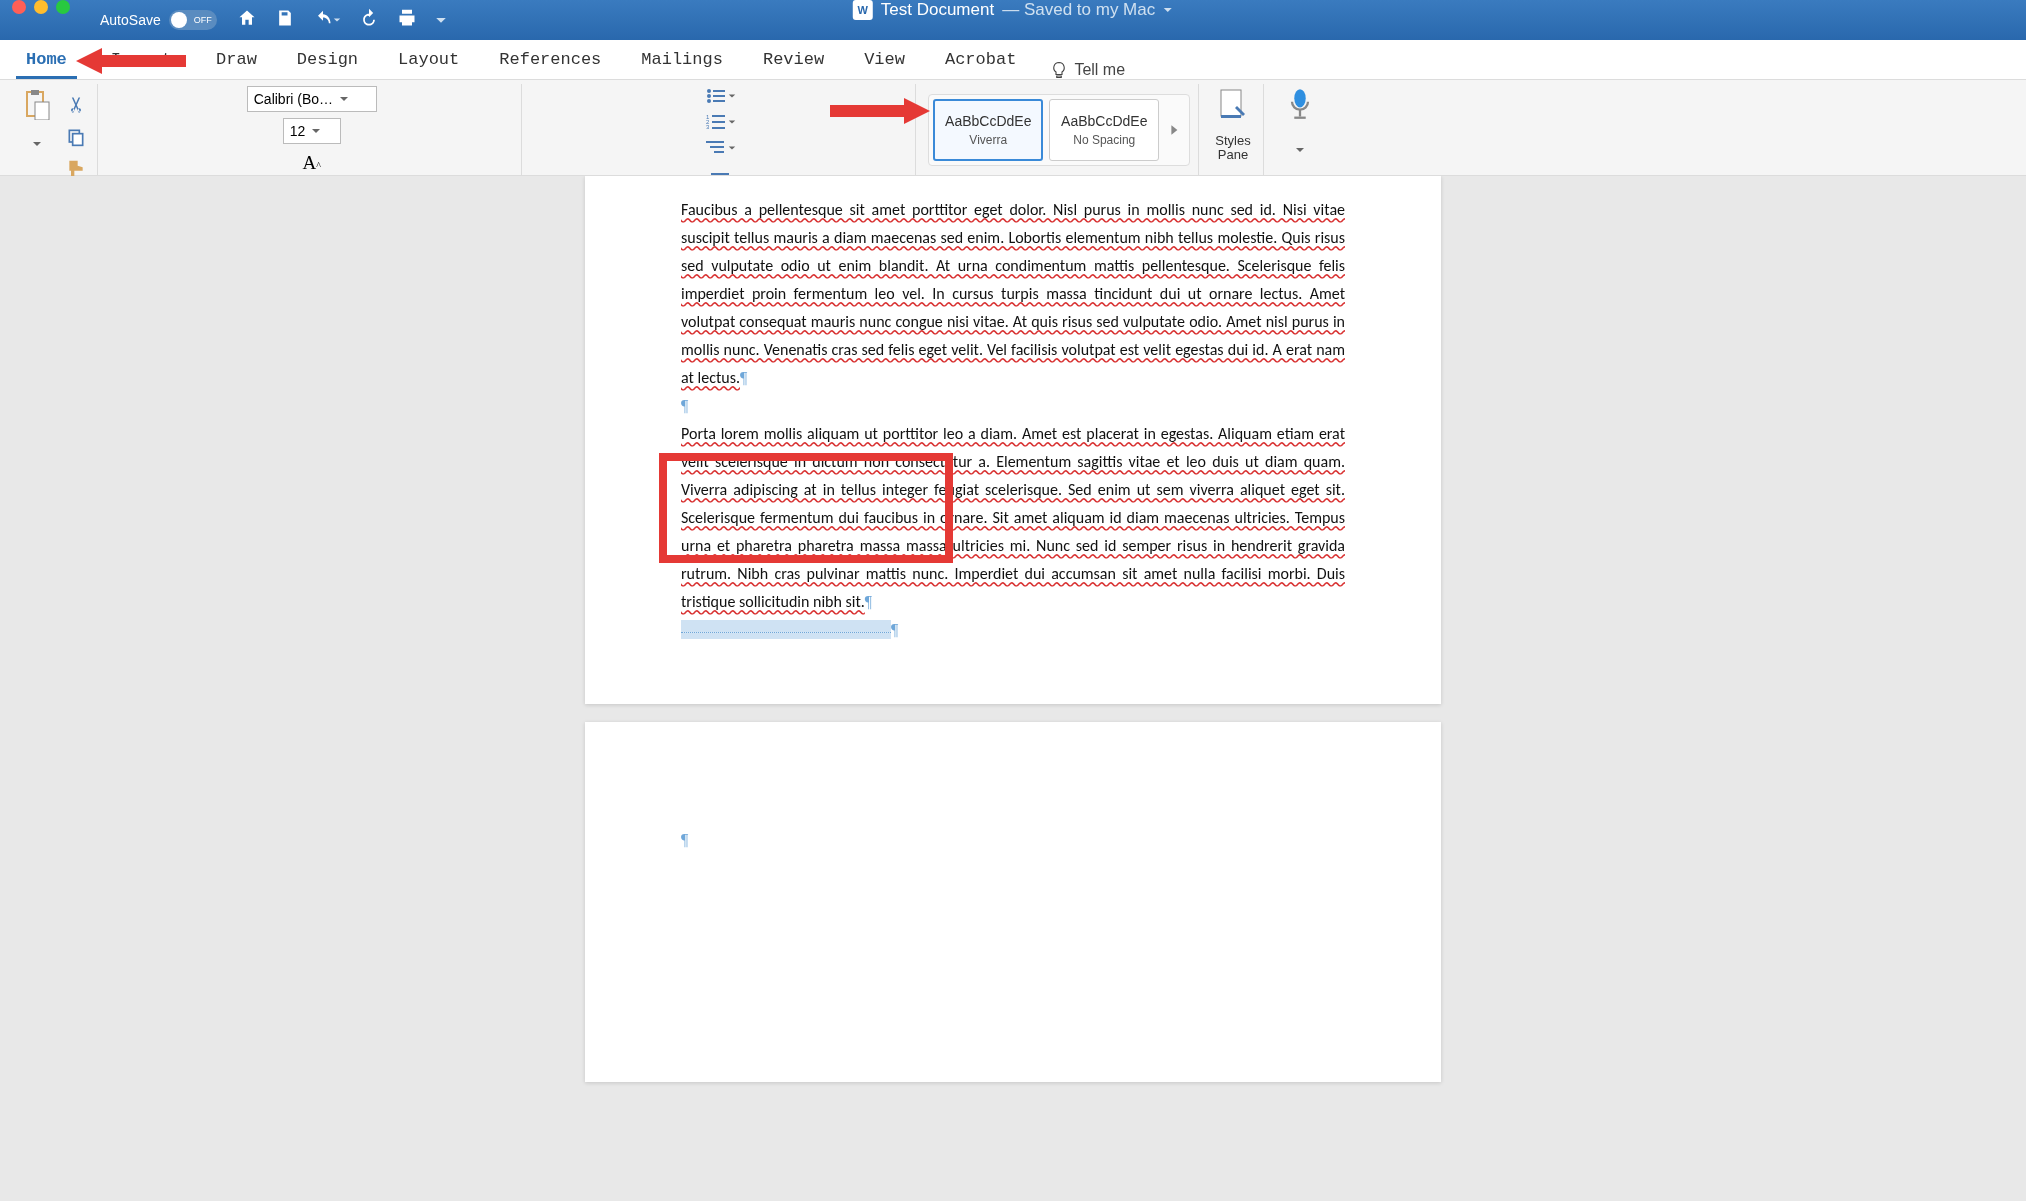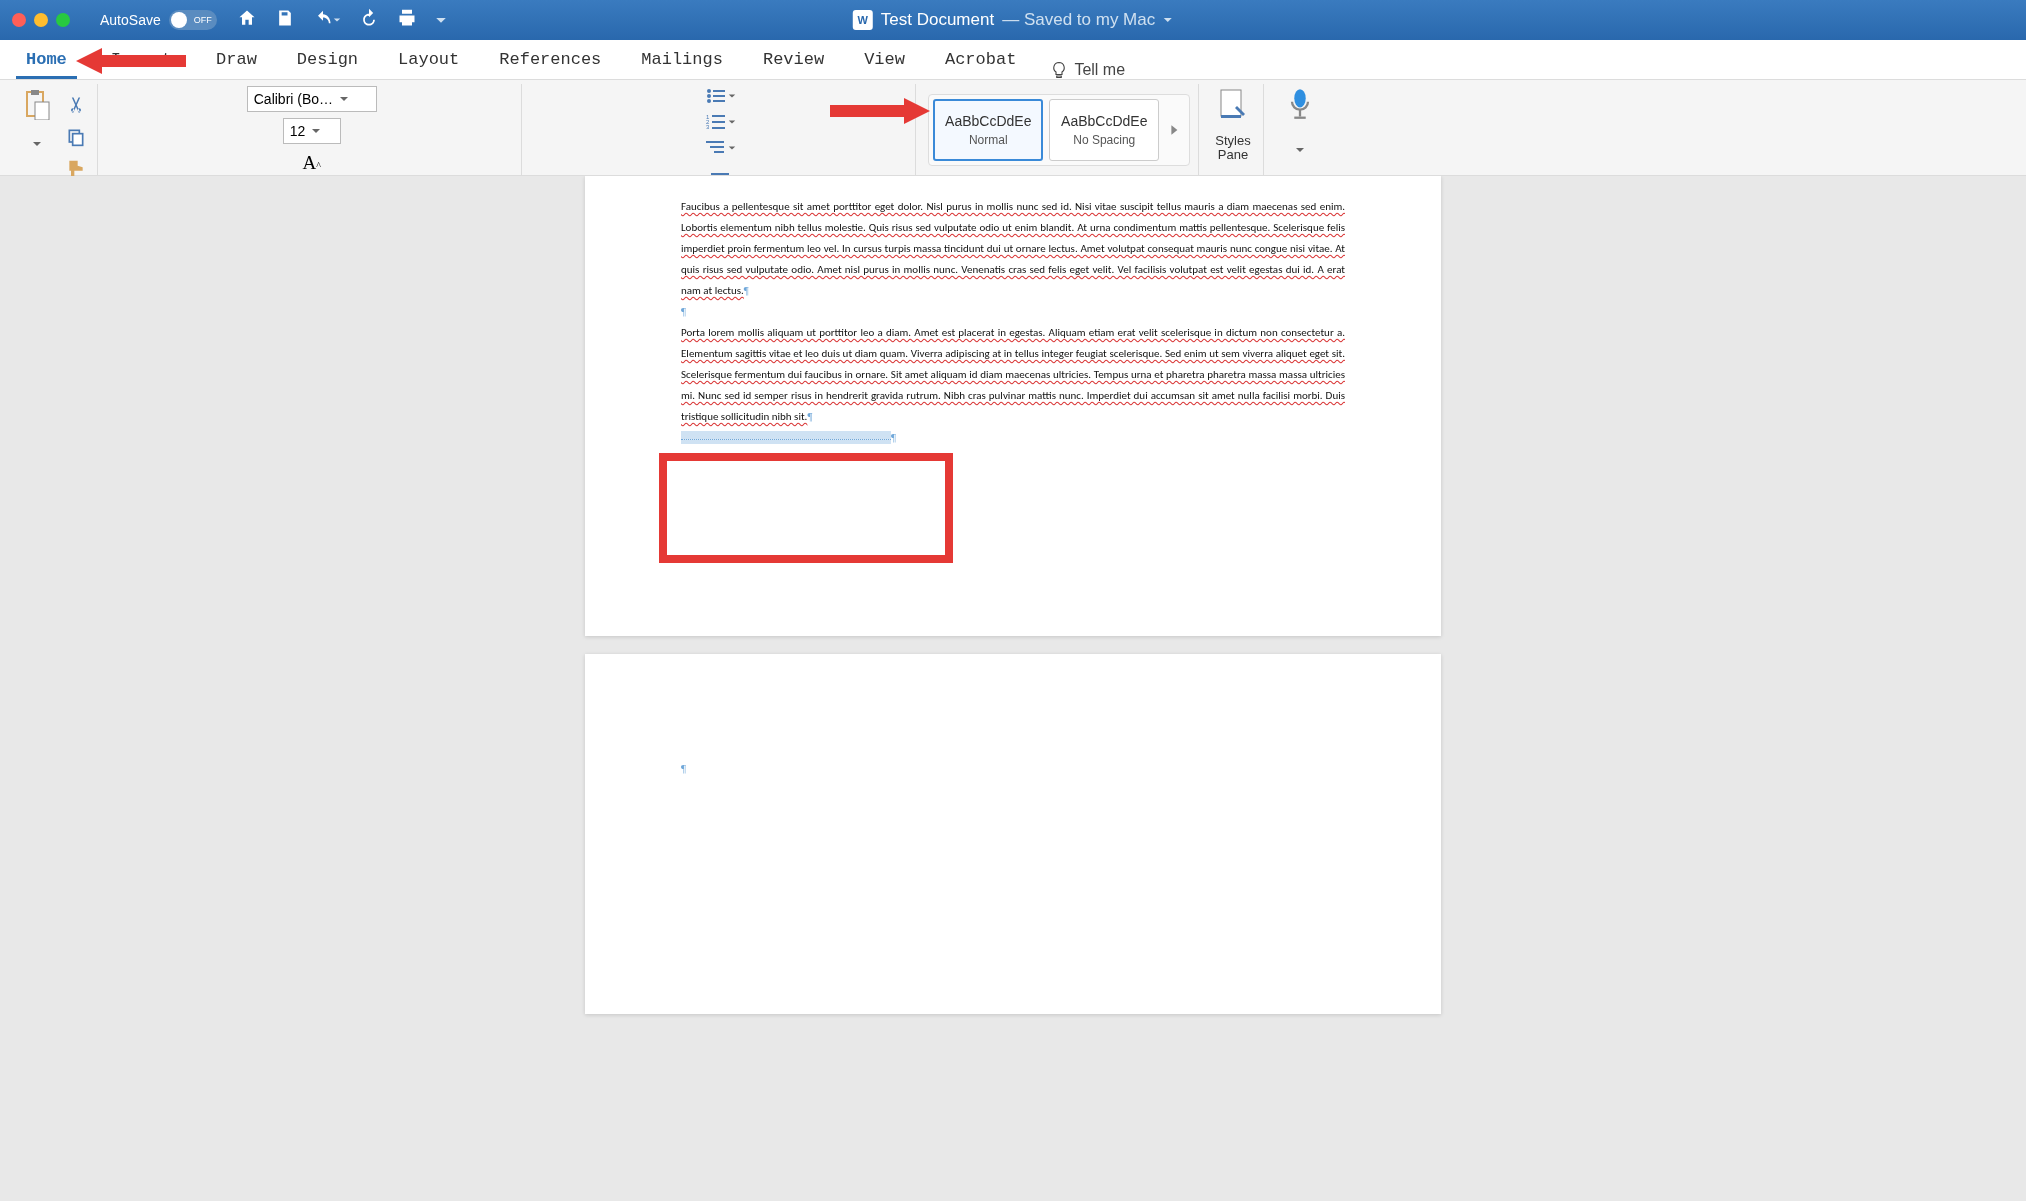--- a/index.html
+++ b/index.html
@@ -1,19 +1,19 @@
 <!DOCTYPE html>
 <html><head>
 <meta charset="utf-8">
 <style>
 * { box-sizing: border-box; margin: 0; padding: 0; }
 body { font-family: -apple-system, "Helvetica Neue", Arial, sans-serif; background: #e8e8e8; overflow: hidden; }
 
 
-.titlebar { height: 40px; background: linear-gradient(#3a7bbf, #2968ad); display: flex; align-items: center; padding: 0 12px; color: #fff; position: relative; }
+.titlebar { height: 40px; background: linear-gradient(#3a7bbf, #2968ad); display: flex; padding: 0 12px; color: #fff; position: relative; }
 .traffic { display: flex; gap: 8px; }
 .traffic span { width: 14px; height: 14px; border-radius: 50%; display: inline-block; }
 .tr-red { background: #ff5f57; }
 .tr-yellow { background: #ffbd2e; }
 .tr-green { background: #28c940; }
 .autosave { margin-left: 30px; font-size: 14px; font-weight: 500; display: flex; align-items: center; gap: 8px; }
 .toggle { width: 48px; height: 20px; background: #5a8cc0; border-radius: 10px; position: relative; display: flex; align-items: center; }
 .toggle::before { content: ""; width: 16px; height: 16px; background: #fff; border-radius: 50%; position: absolute; left: 2px; }
 .toggle-label { position: absolute; right: 5px; font-size: 9px; color: #fff; }
 .qat { display: flex; gap: 18px; margin-left: 20px; align-items: center; }
@@ -62,21 +62,21 @@
 .dictate-icon { width: 24px; height: 28px; }
 
 
 .arrow { position: absolute; z-index: 50; pointer-events: none; }
 
 
 .workspace { position: absolute; top: 176px; left: 0; right: 0; bottom: 0; background: #e8e8e8; overflow: auto; }
 .page { width: 856px; background: #fff; margin: 0 auto 18px auto; box-shadow: 0 1px 4px rgba(0,0,0,0.15); position: relative; min-height: 400px; padding: 20px 96px 60px 96px; }
 .page.first { padding-top: 20px; min-height: 460px; }
 .page.second { margin-top: 0; min-height: 360px; padding-top: 104px; }
-.doc-text { font-family: Calibri, Arial, sans-serif; font-size: 11px; line-height: 21px; color: #111; text-align: justify; }
+.doc-text { font-family: Calibri, Arial, sans-serif; font-size: 16px; line-height: 28px; color: #111; text-align: justify; }
 .para { margin-bottom: 0; }
 .spellerr { text-decoration: underline wavy #d93333; text-decoration-skip-ink: none; text-underline-offset: 2px; }
 .pil { color: #6fa7d9; font-family: serif; }
 .pagebreak-line { margin-top: 2px; border-top: 1px dotted #6fa7d9; width: 210px; display: inline-block; height: 1px; vertical-align: middle; position: relative; background: #dce9f5; }
 .sel { background: #cfe2f3; }
 
 .red-box { position: absolute; border: 8px solid #e53935; pointer-events: none; }
 
 </style>
 </head>
@@ -382,21 +382,21 @@
           </span>
       </div>
     </div>
   </div>
 
   <div class="group" style="border-right:1px solid #dcdcdc">
     <div class="group-body">
       <div class="styles-gallery">
         <div class="style-item selected">
           <span class="preview">AaBbCcDdEe</span>
-          <span class="name">Normal</span>
+          <span class="name">Viverra</span>
         </div>
         <div class="style-item">
           <span class="preview">AaBbCcDdEe</span>
           <span class="name">No Spacing</span>
         </div>
         <div class="gallery-nav">
           <svg viewBox="0 0 10 10">
               <path d="M2 1l5 4-5 4z" fill="#888"></path>
             </svg>
         </div>

